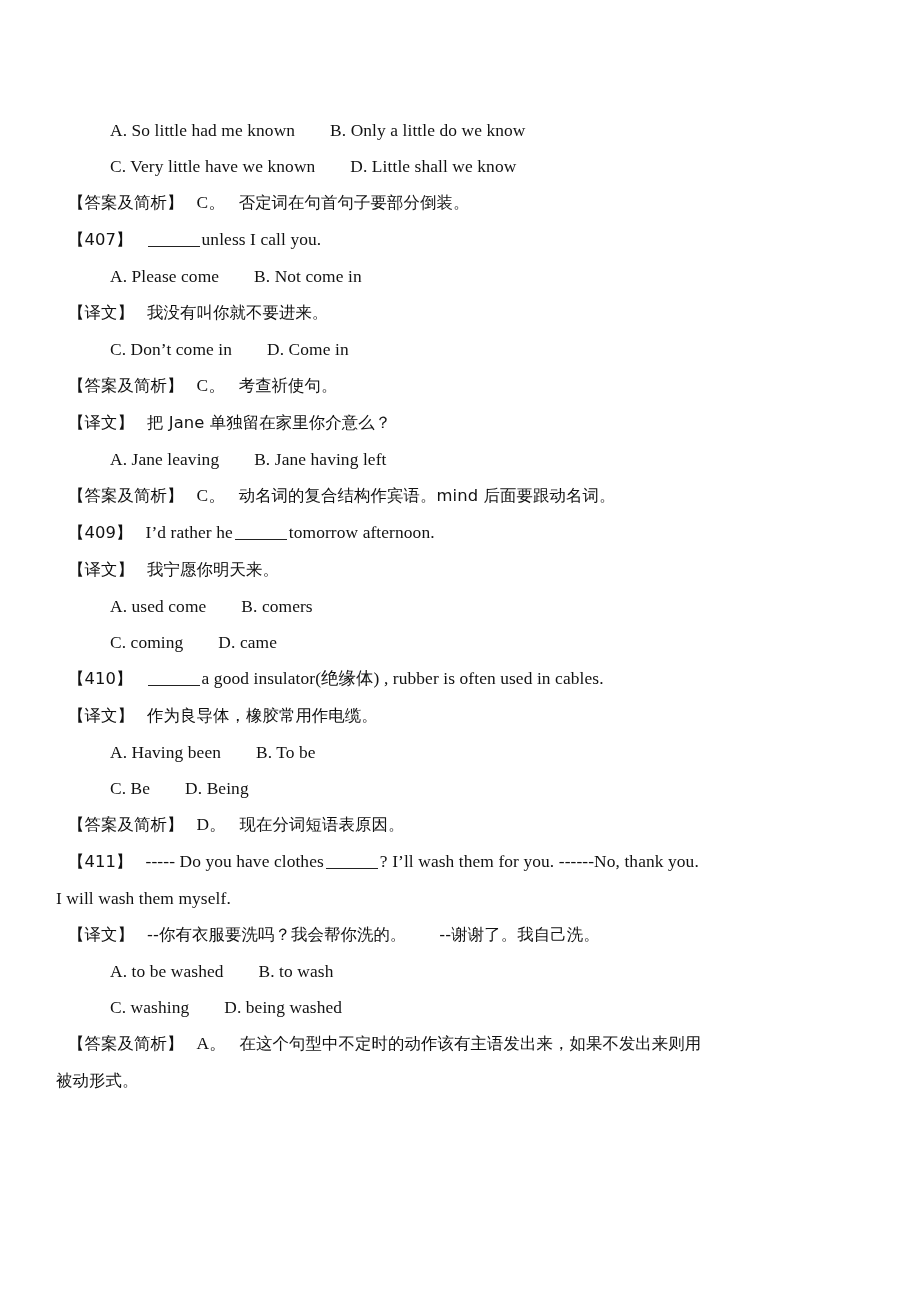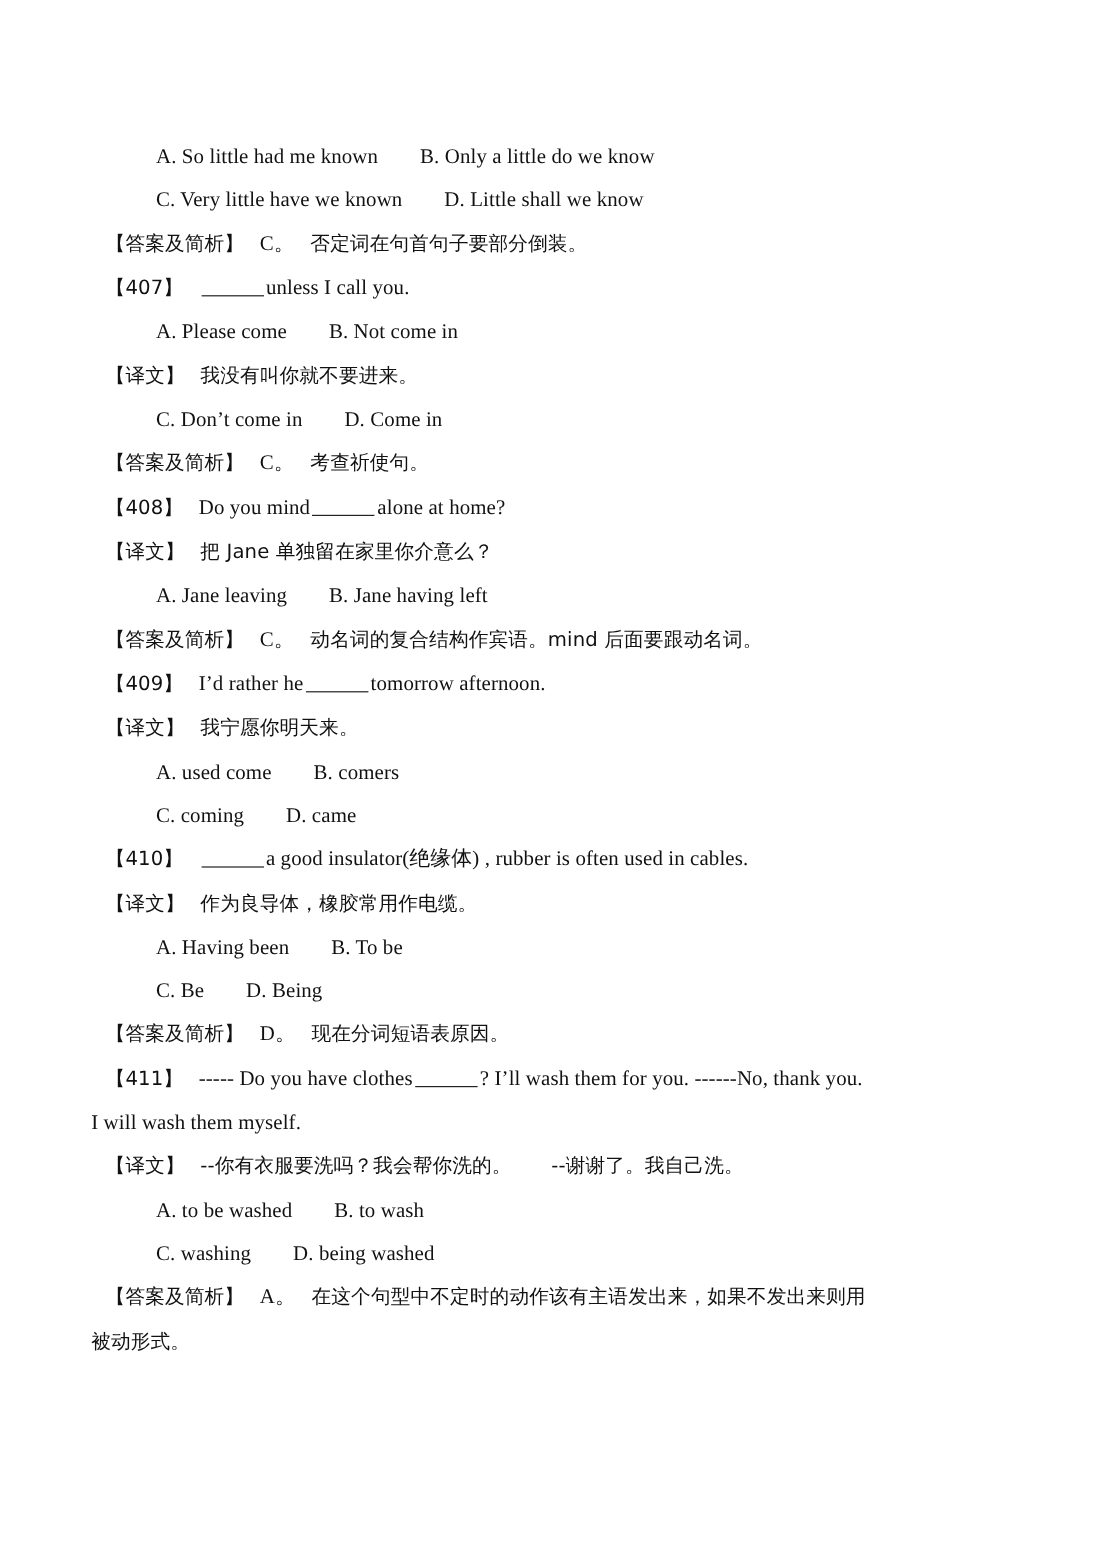--- a/index.html
+++ b/index.html
@@ -15,21 +15,21 @@
     color: #111111;
     overflow: hidden;
   }
   .page {
     position: absolute;
     left: 0;
     top: 0;
     width: 920px;
     height: 1302px;
     box-sizing: border-box;
-    padding: 112px 135px 0 76px;
+    padding: 112px 135px 0 56px;
   }
   .doc-body {
     width: 650px;
   }
   
   .line {
     font-size: 17.4px;
     line-height: 36px;
     white-space: pre-wrap;
     text-align: left;
@@ -70,21 +70,20 @@
     <div class="line line-option">A. So little had me known  B. Only a little do we know</div>
     <div class="line line-option">C. Very little have we known  D. Little shall we know</div>
     <div class="line line-marker"><span class="cjk">【答案及简析】</span><span class="gap-sm"></span><span>C。</span><span class="gap-sm"></span><span class="cjk">否定词在句首句子要部分倒装。</span></div>
 
     <div class="line line-marker"><span class="cjk">【407】</span><span class="gap-sm"></span><span></span><span class="blank"></span><span>unless I call you.</span></div>
     <div class="line line-option">A. Please come  B. Not come in</div>
     <div class="line line-marker"><span class="cjk">【译文】</span><span class="gap-sm"></span><span class="cjk">我没有叫你就不要进来。</span></div>
     <div class="line line-option">C. Don’t come in  D. Come in</div>
     <div class="line line-marker"><span class="cjk">【答案及简析】</span><span class="gap-sm"></span><span>C。</span><span class="gap-sm"></span><span class="cjk">考查祈使句。</span></div>
 
-    <div class="line line-marker"><span class="cjk">【408】</span><span class="gap-sm"></span><span>Do you mind</span><span class="blank"></span><span>alone at home?</span></div>
     <div class="line line-marker"><span class="cjk">【译文】</span><span class="gap-sm"></span><span class="cjk">把 Jane 单独留在家里你介意么？</span></div>
     <div class="line line-option">A. Jane leaving  B. Jane having left</div>
     <div class="line line-marker"><span class="cjk">【答案及简析】</span><span class="gap-sm"></span><span>C。</span><span class="gap-sm"></span><span class="cjk">动名词的复合结构作宾语。mind 后面要跟动名词。</span></div>
 
     <div class="line line-marker"><span class="cjk">【409】</span><span class="gap-sm"></span><span>I’d rather he</span><span class="blank"></span><span>tomorrow afternoon.</span></div>
     <div class="line line-marker"><span class="cjk">【译文】</span><span class="gap-sm"></span><span class="cjk">我宁愿你明天来。</span></div>
     <div class="line line-option">A. used come  B. comers</div>
     <div class="line line-option">C. coming  D. came</div>
 
     <div class="line line-marker"><span class="cjk">【410】</span><span class="gap-sm"></span><span></span><span class="blank"></span><span>a good insulator(绝缘体) , rubber is often used in cables.</span></div>

